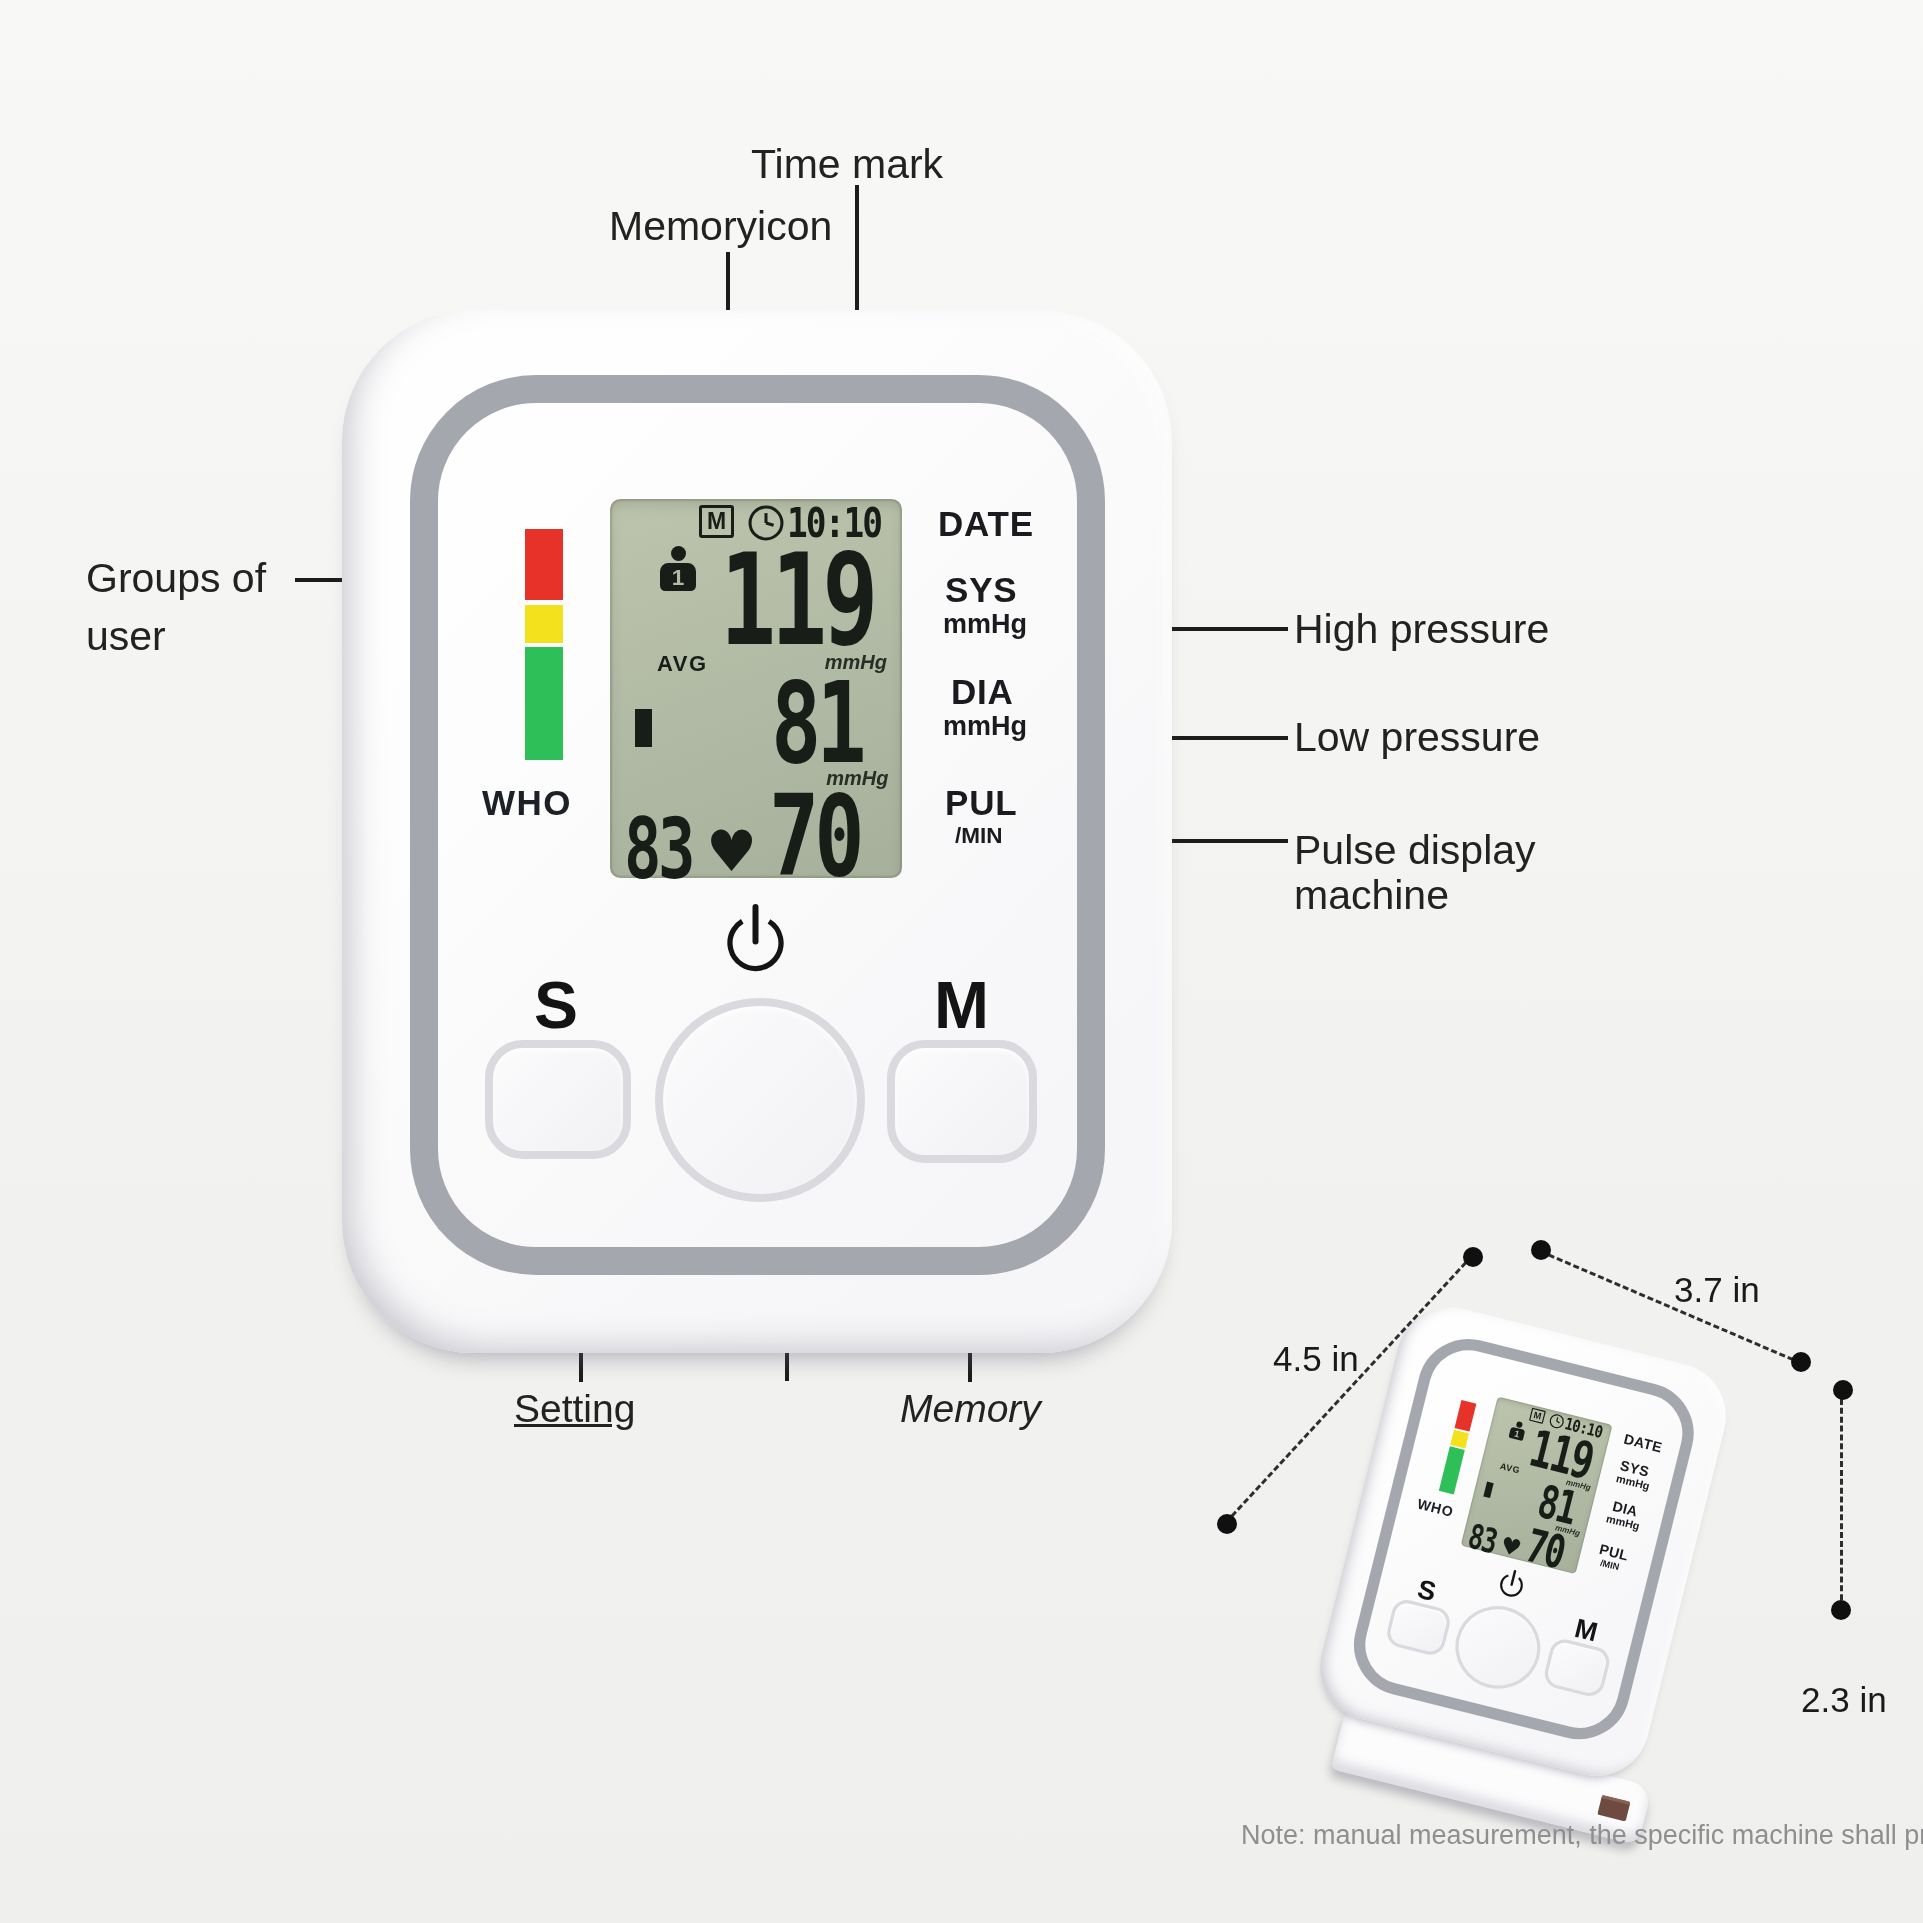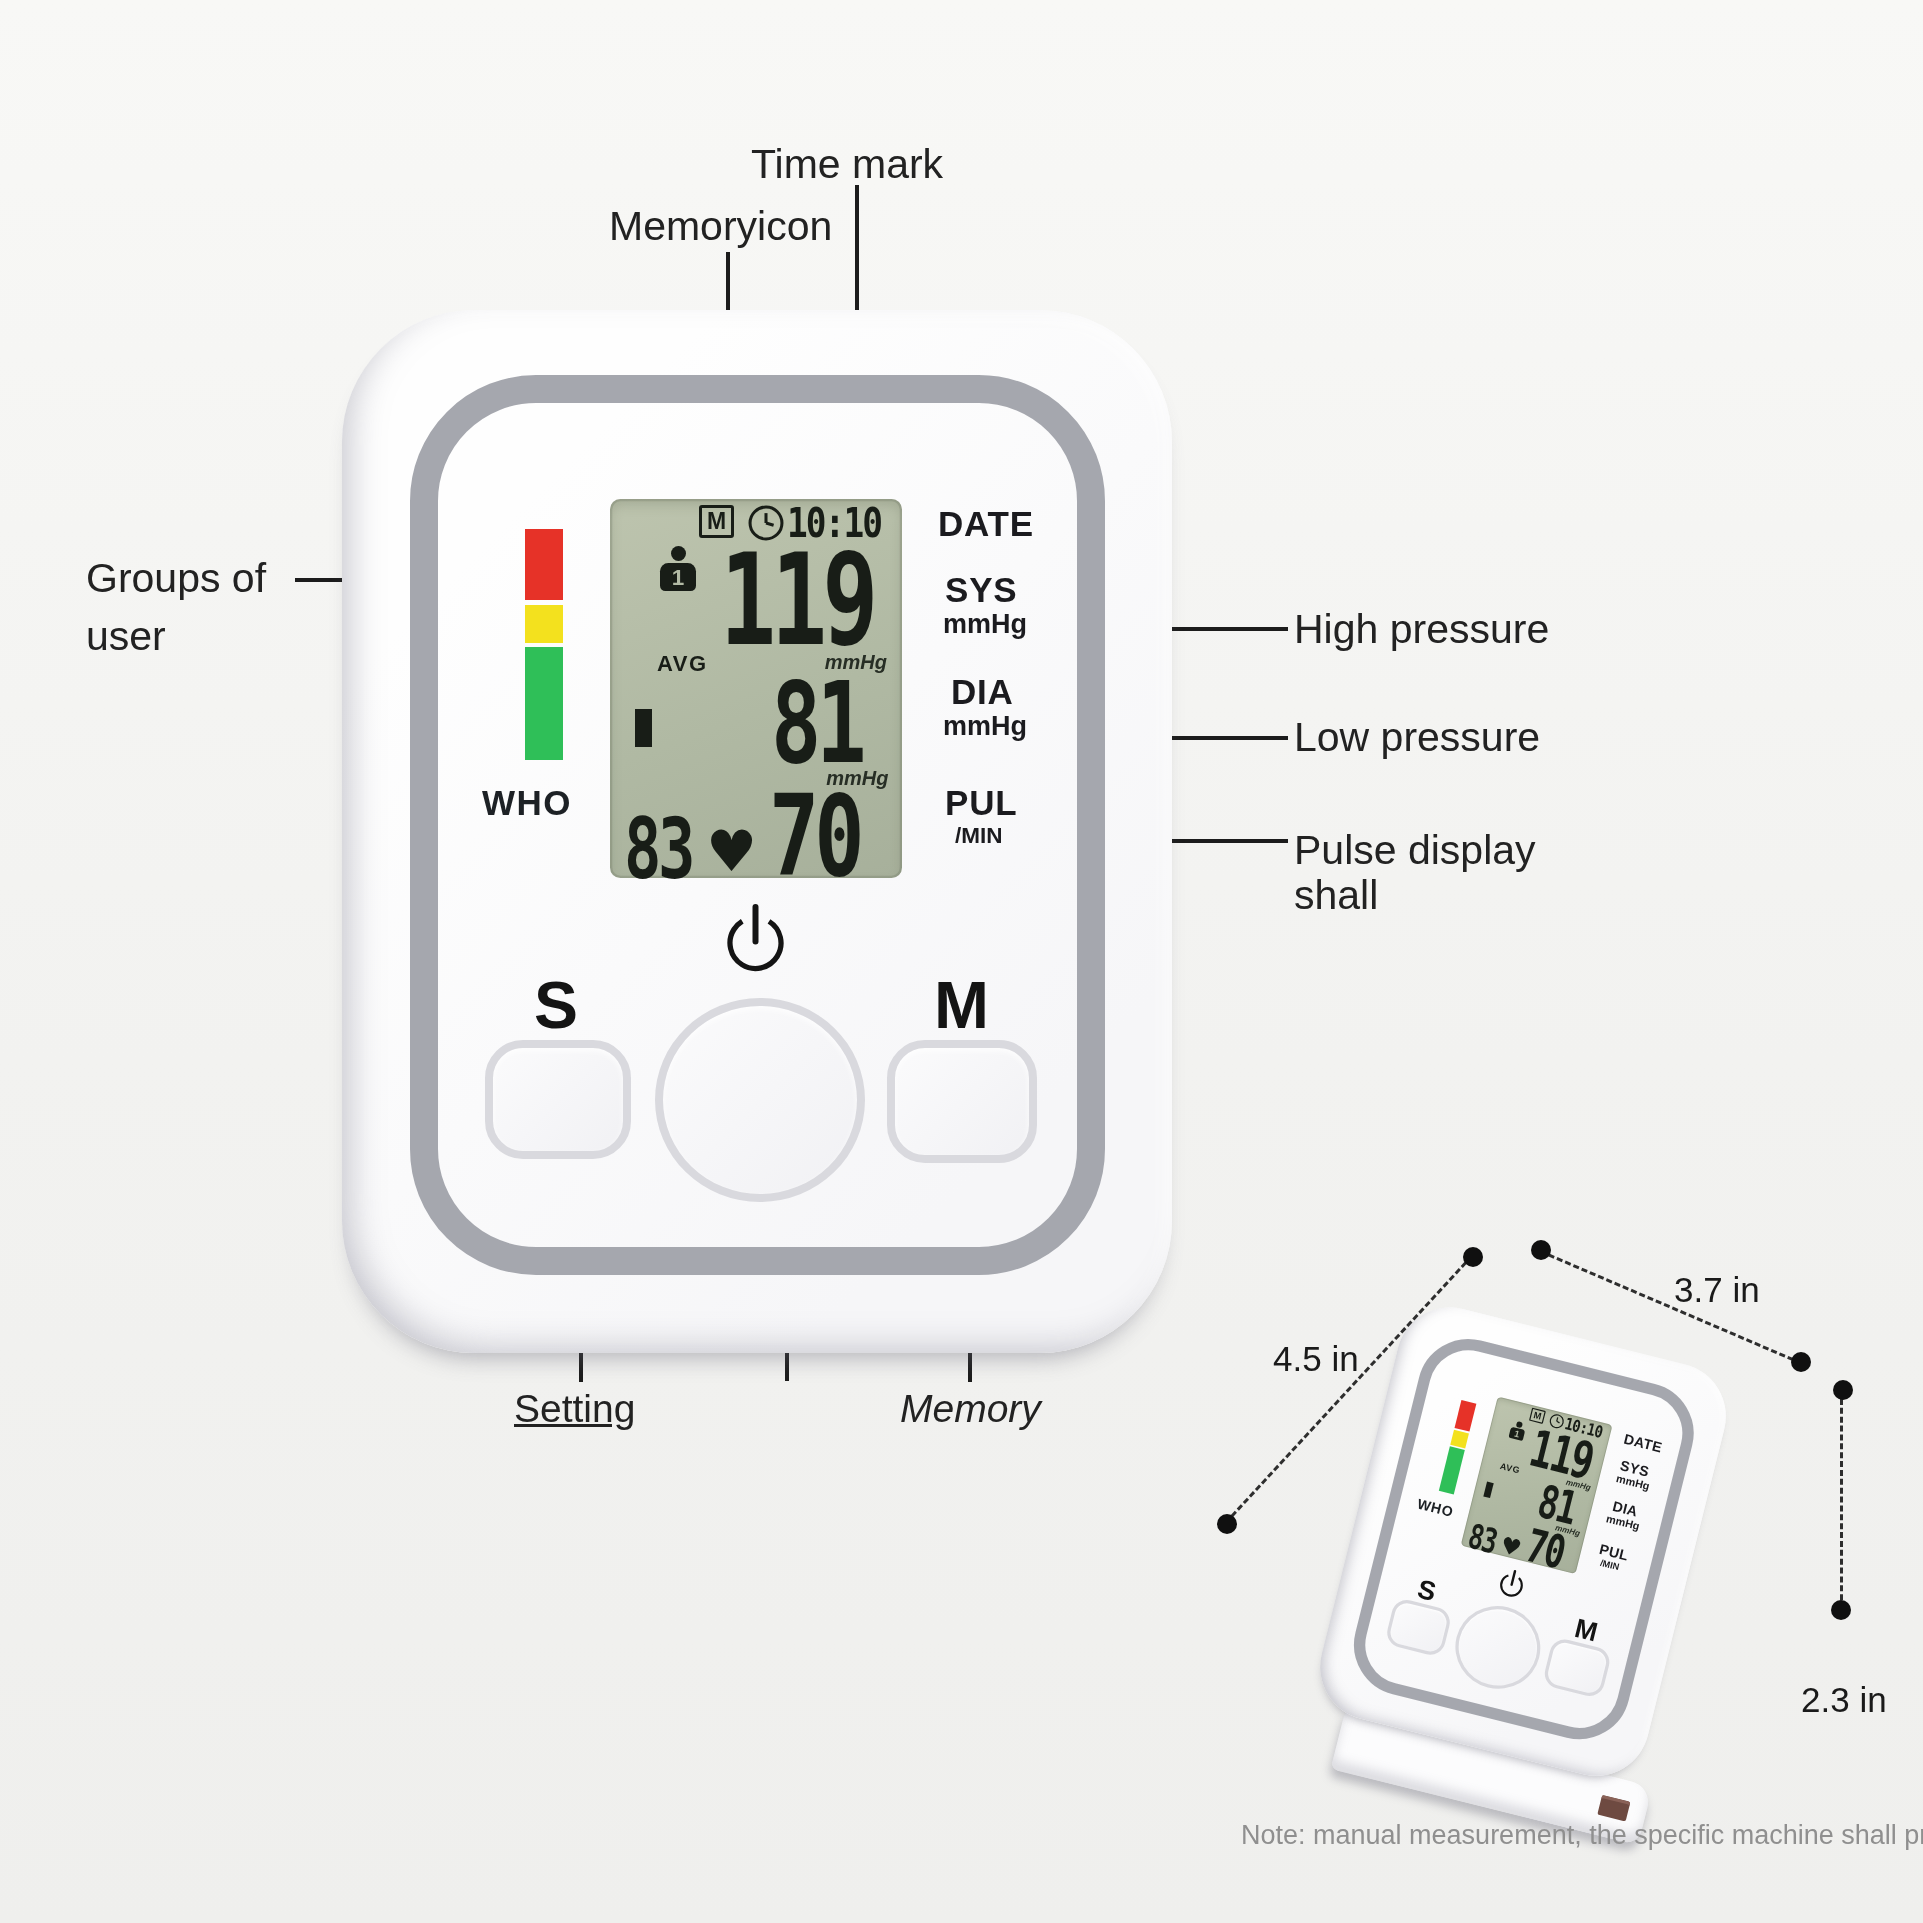--- a/index.html
+++ b/index.html
@@ -95,21 +95,21 @@
 
 <div class="page">
 
   <div class="callout" style="left:751px;top:141px;">Time mark</div>
   <div class="callout" style="left:609px;top:203px;">Memoryicon</div>
   <div class="callout" style="left:86px;top:555px;">Groups of</div>
   <div class="callout" style="left:86px;top:613px;">user</div>
   <div class="callout" style="left:1294px;top:606px;">High pressure</div>
   <div class="callout" style="left:1294px;top:714px;">Low pressure</div>
   <div class="callout" style="left:1294px;top:827px;">Pulse display</div>
-  <div class="callout" style="left:1294px;top:872px;">shall</div>
+  <div class="callout" style="left:1294px;top:872px;">machine</div>
   <div class="callout small" style="left:514px;top:1387px;text-decoration:underline;">Setting</div>
   <div class="callout small" style="left:710px;top:1313px;font-family:Liberation Mono, monospace;">On/Off</div>
   <div class="callout small" style="left:900px;top:1387px;font-style:italic;">Memory</div>
 
   <div class="lline v" style="left:726px;top:252px;height:252px;"></div>
   <div class="lline v" style="left:855px;top:185px;height:352px;"></div>
   <div class="lline h" style="left:295px;top:578px;width:373px;"></div>
   <div class="lline h" style="left:848px;top:627px;width:440px;"></div>
   <div class="lline h" style="left:868px;top:736px;width:420px;"></div>
   <div class="lline h" style="left:868px;top:839px;width:420px;"></div>

